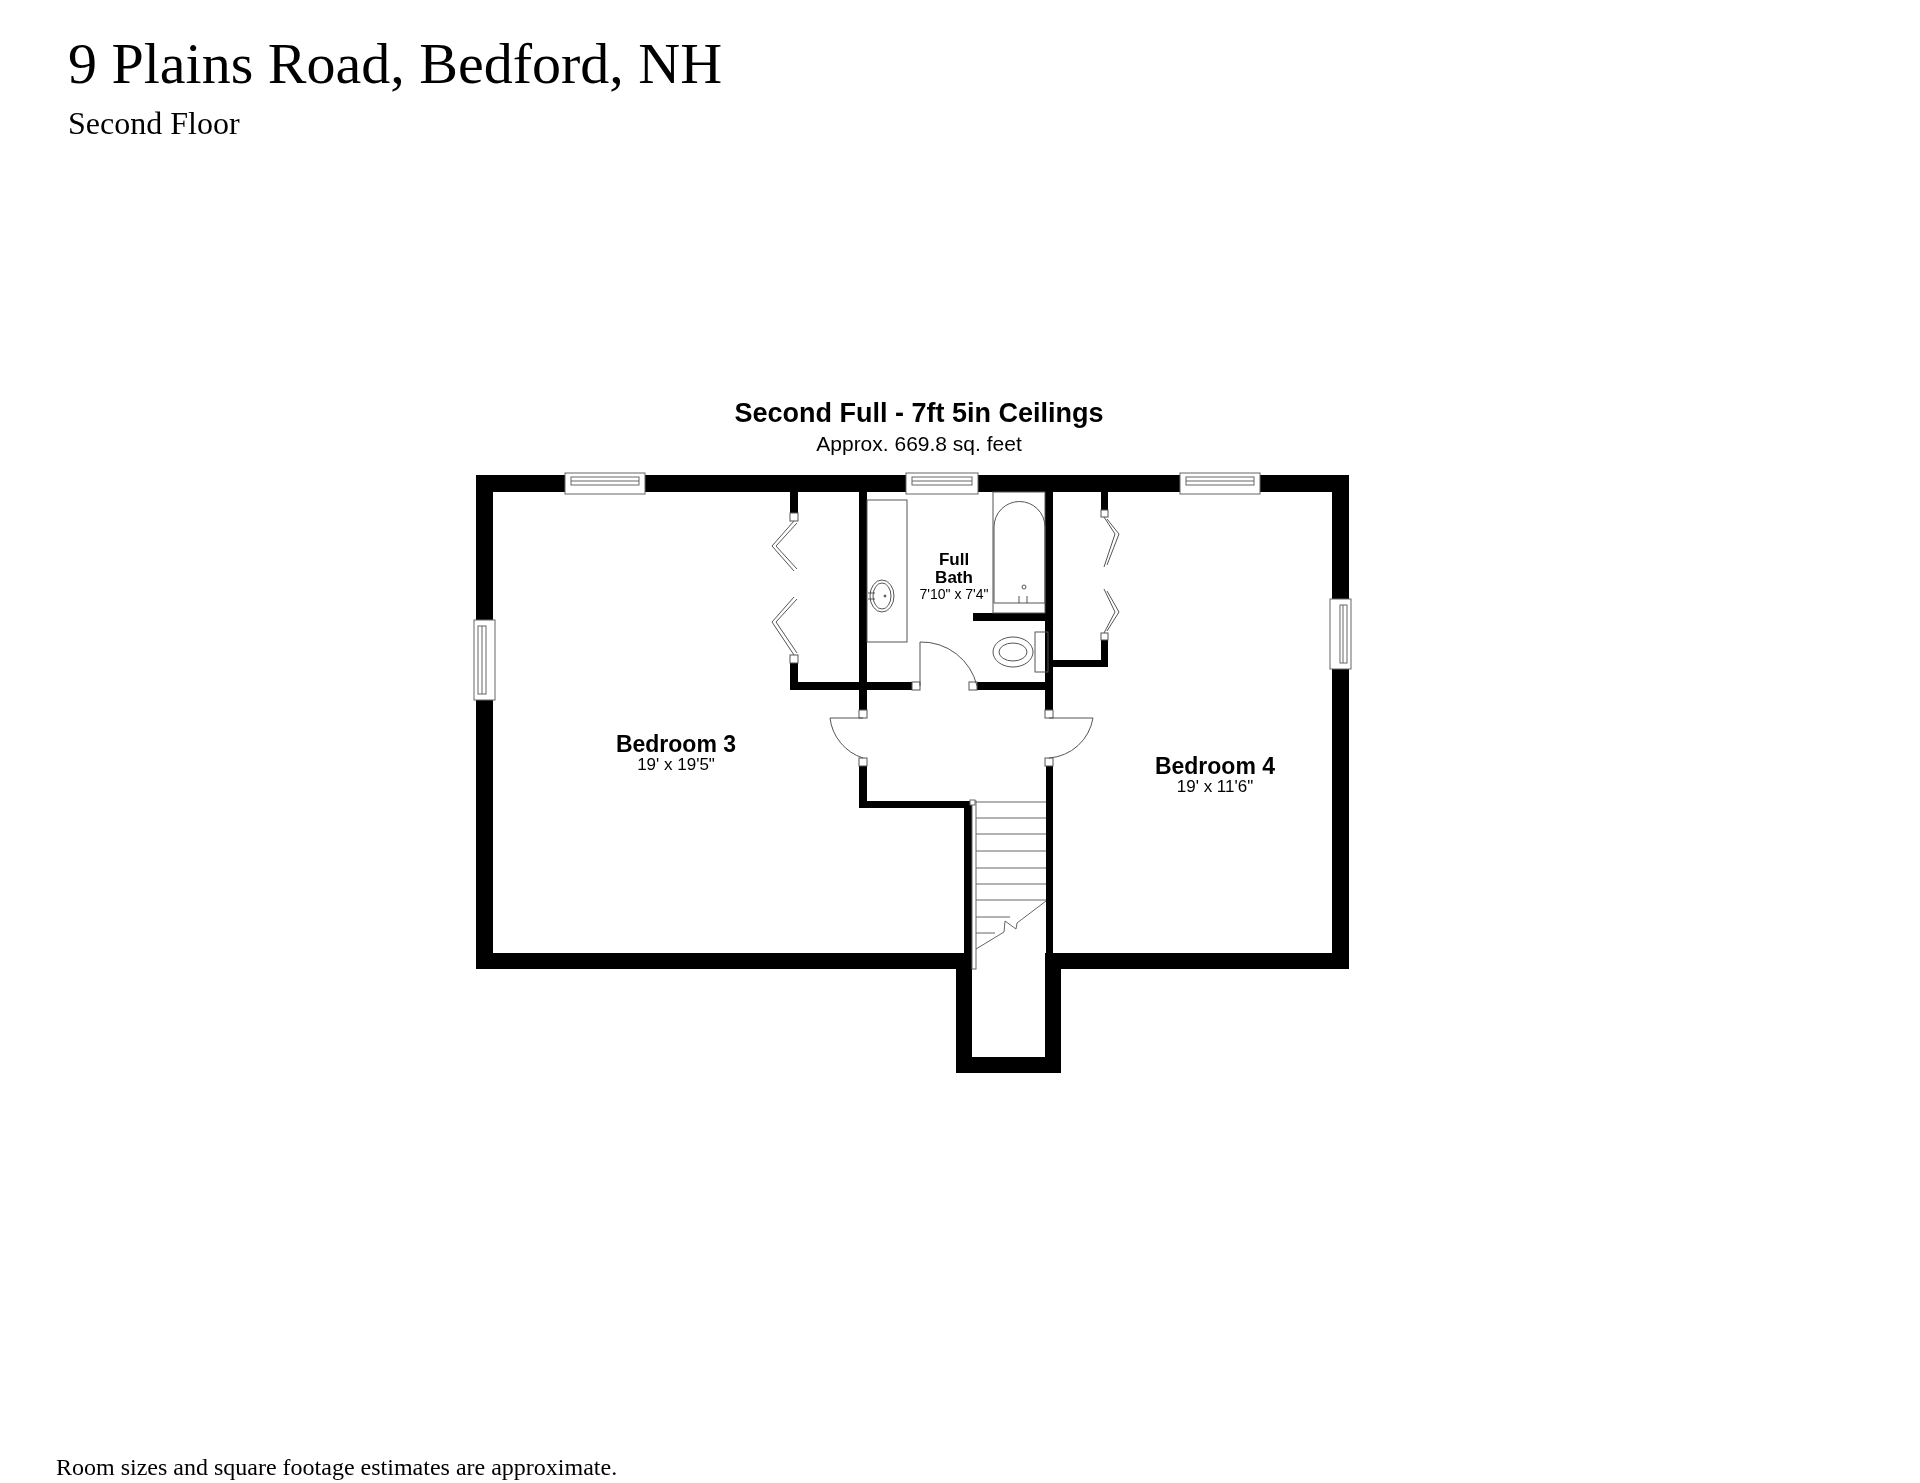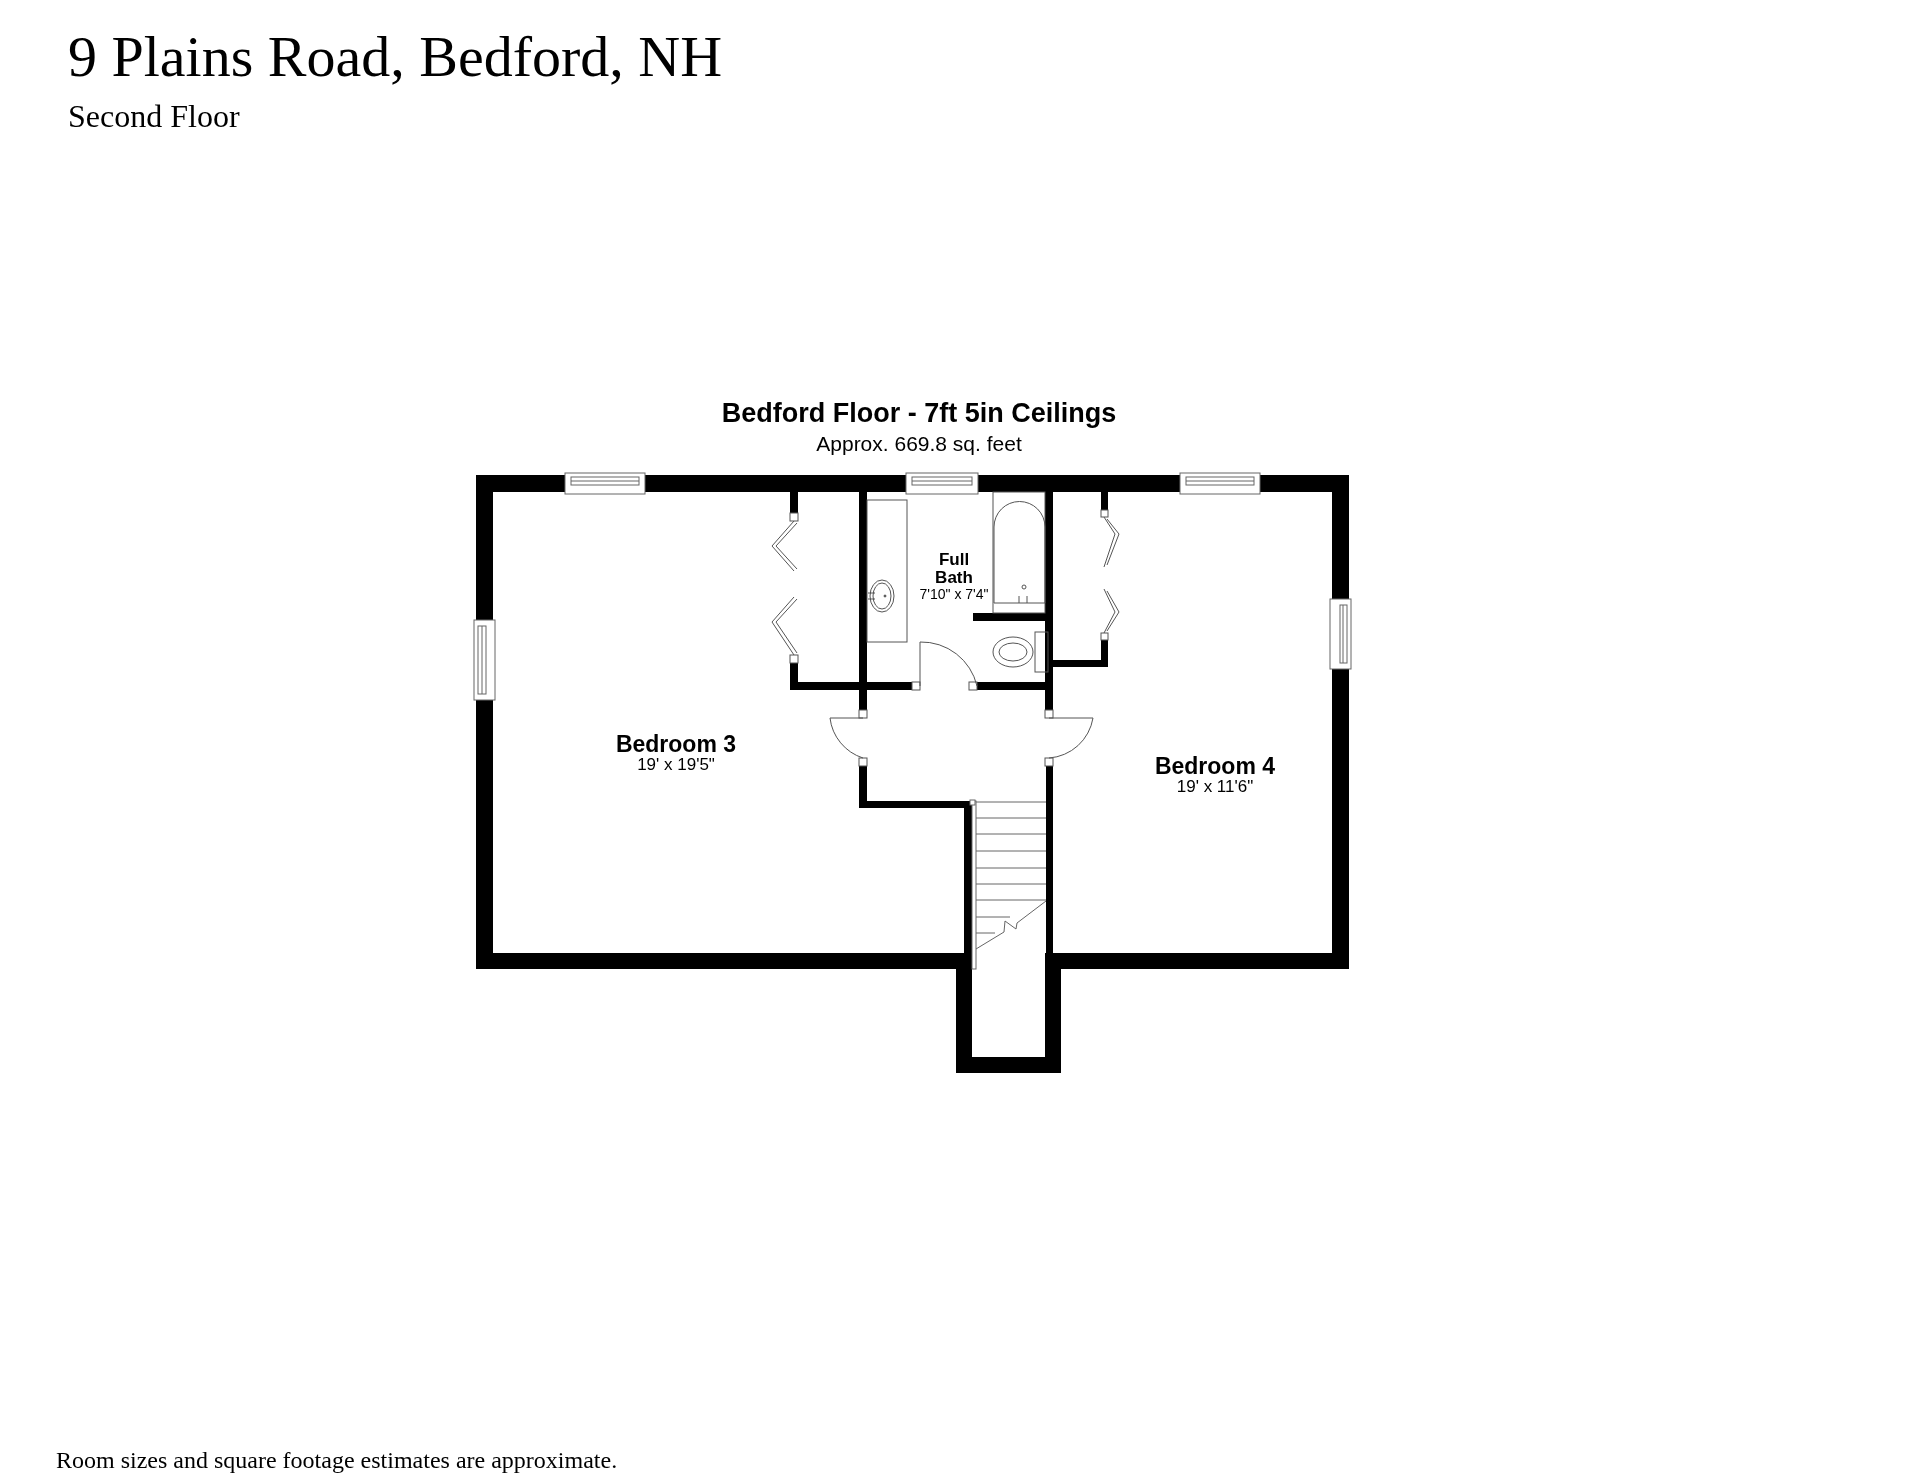--- a/index.html
+++ b/index.html
@@ -1,37 +1,37 @@
 <!DOCTYPE html>
 <html><head>
 <meta charset="utf-8">
 <style>
   html, body { margin: 0; padding: 0; background: #ffffff; }
   body { width: 1920px; height: 1483px; position: relative; overflow: hidden; }
-  .serif { font-family: "Liberation Serif", "DejaVu Serif", serif; color: #000; }
+  .serif { font-family: "Liberation Serif", "DejaVu Serif", serif; color: #000; margin-top: 7px; }
   .sans { font-family: "Liberation Sans", "DejaVu Sans", sans-serif; color: #000; }
   #title { position: absolute; left: 68px; top: 28px; font-size: 58px; line-height: 1; letter-spacing: 0px; }
   #subtitle { position: absolute; left: 68px; top: 100px; font-size: 32px; line-height: 1; }
   #plan-title { position: absolute; left: 0; width: 1838px; top: 398px; text-align: center; font-size: 27px; font-weight: bold; }
   #plan-area { position: absolute; left: 0; width: 1838px; top: 432px; text-align: center; font-size: 21px; }
   #disclaimer { position: absolute; left: 56px; top: 1447px; font-size: 24px; }
   svg#plan { position: absolute; left: 0; top: 0; }
   .room-label { position: absolute; text-align: center; }
   .room-name { font-weight: bold; font-size: 23px; line-height: 1.05; }
   .room-dim { font-size: 17px; line-height: 1.1; }
   .bath-name { font-weight: bold; font-size: 17px; line-height: 1.05; }
   .bath-dim { font-size: 14px; line-height: 1.1; }
 </style>
 </head>
 <body>
 
 <div id="title" class="serif">9 Plains Road, Bedford, NH</div>
 <div id="subtitle" class="serif">Second Floor</div>
 
-<div id="plan-title" class="sans">Bedford Floor - 7ft 5in Ceilings</div>
+<div id="plan-title" class="sans">Second Full - 7ft 5in Ceilings</div>
 <div id="plan-area" class="sans">Approx. 669.8 sq. feet</div>
 
 <svg id="plan" width="1920" height="1483" viewBox="0 0 1920 1483">
 
   <g fill="#000">
 
     <rect x="476" y="475" width="873" height="17"></rect>
 
     <rect x="476" y="475" width="17" height="494"></rect>
 

